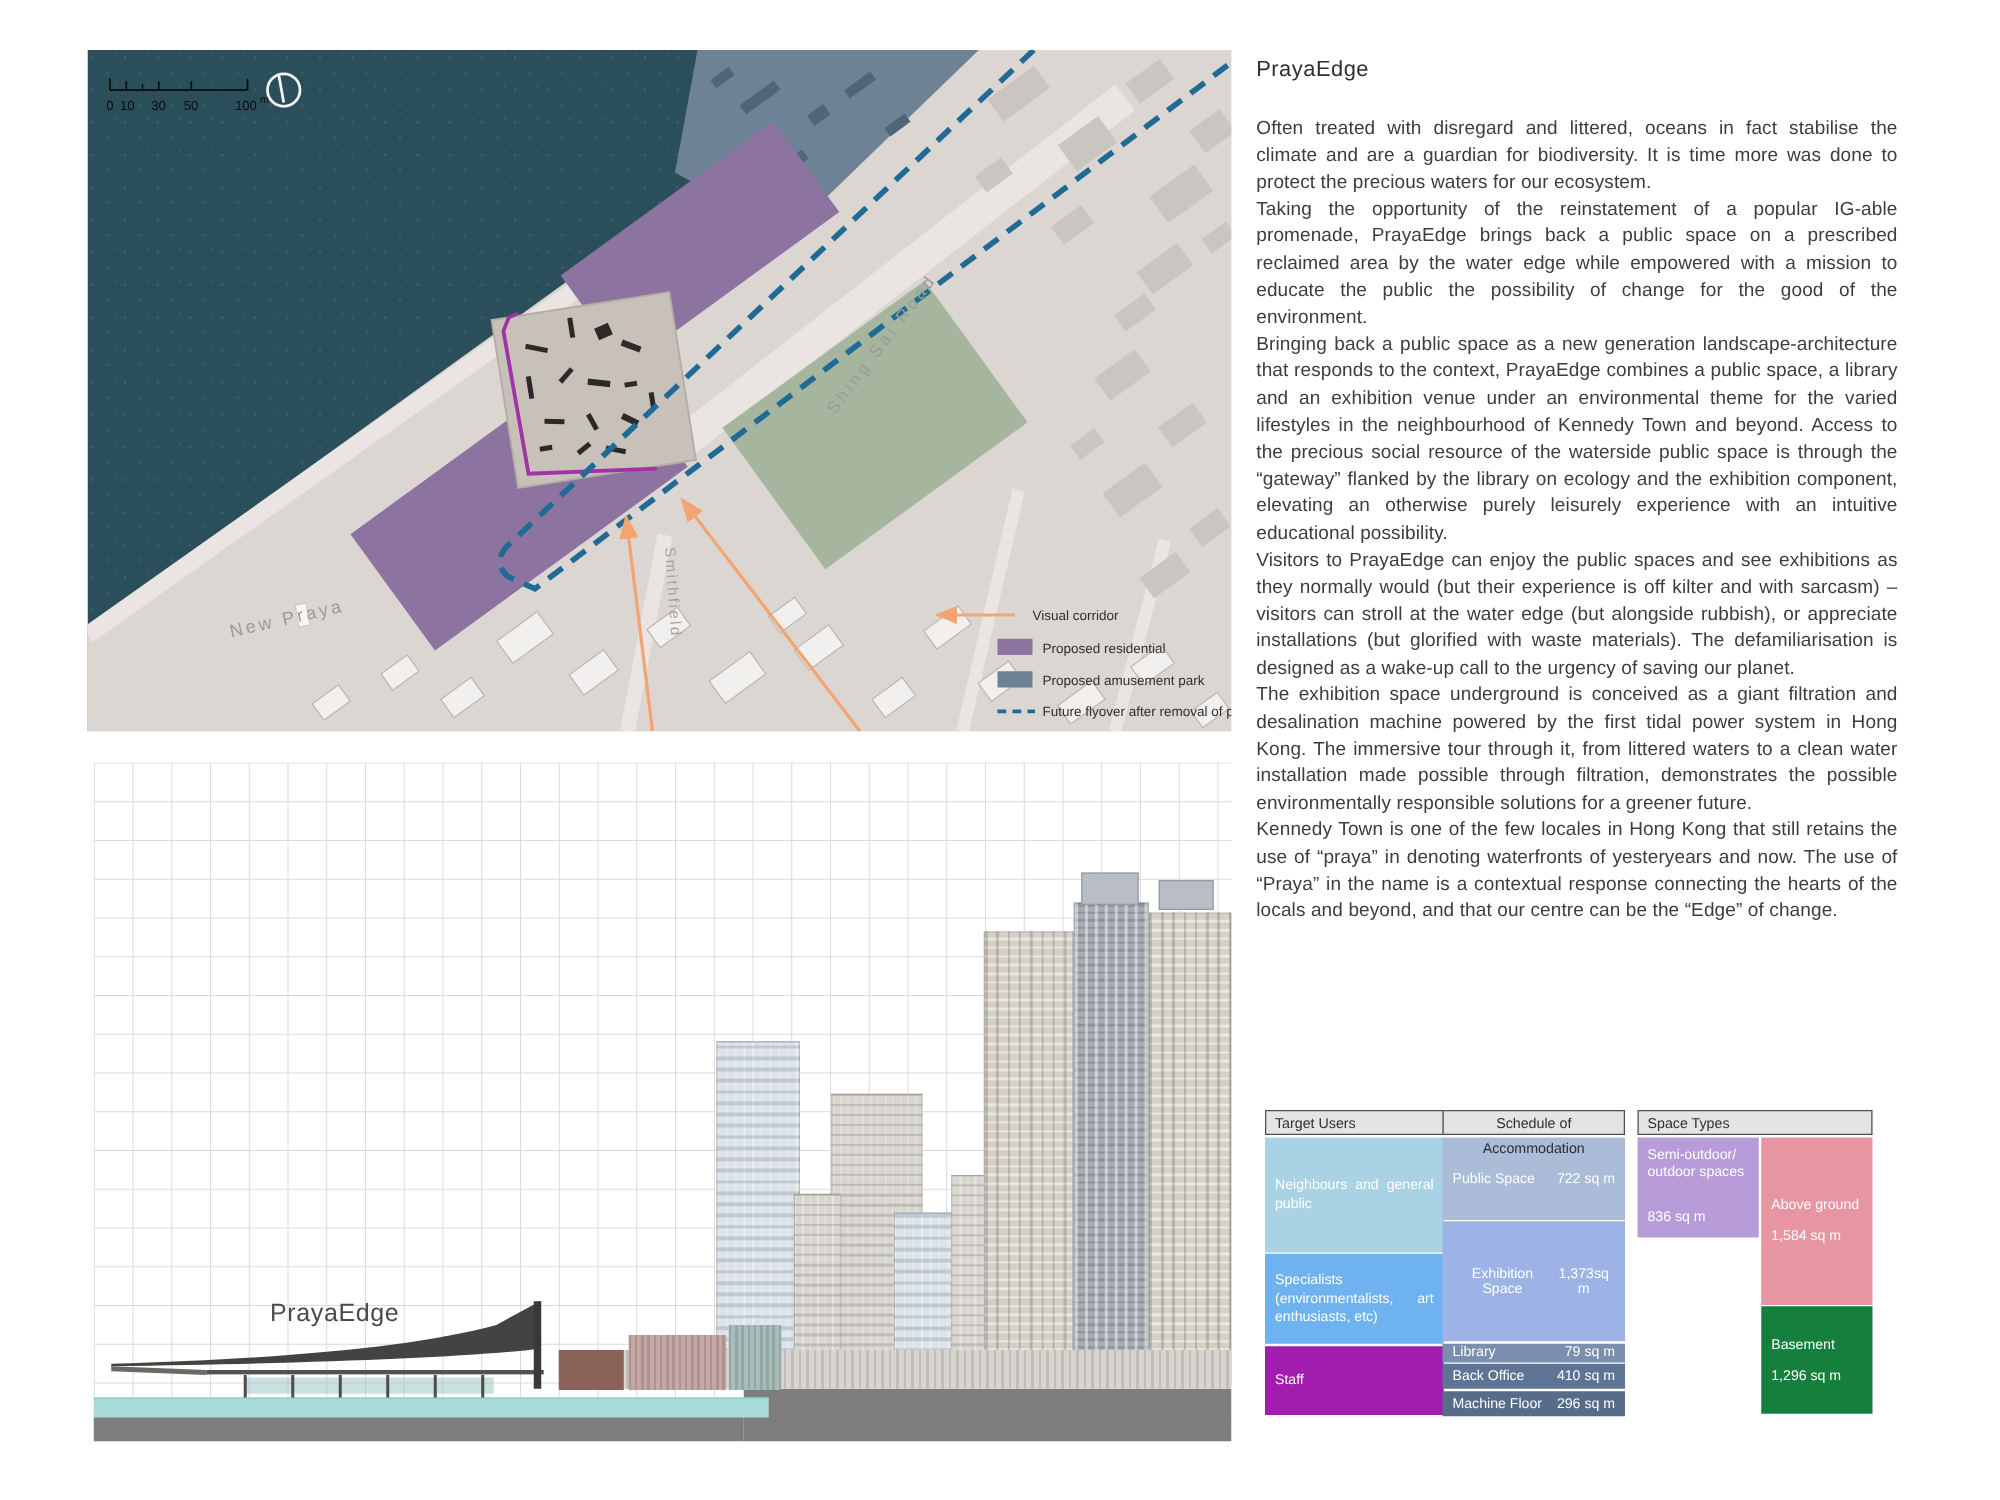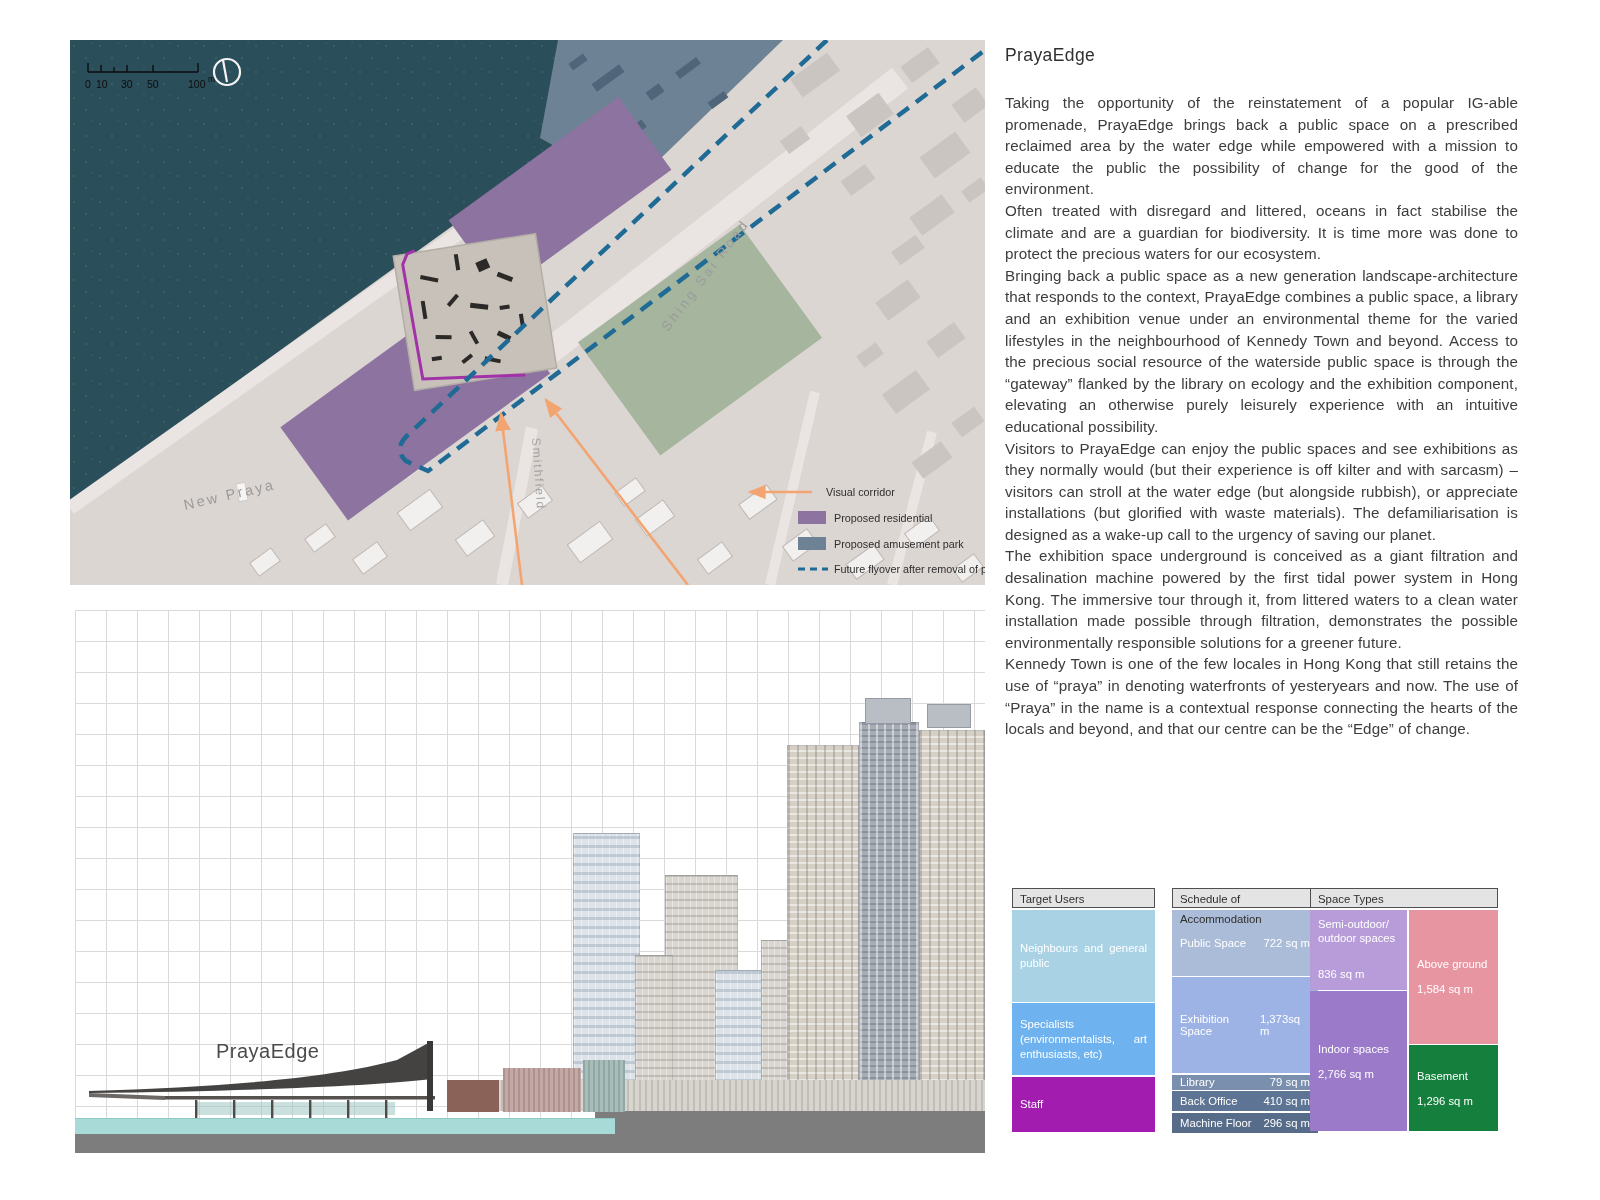--- a/index.html
+++ b/index.html
@@ -260,22 +260,22 @@
     <rect x="352" y="431" width="6" height="70" fill="#3a3938"></rect>
     <path d="M 14,483 L 90,486 L 90,490 L 14,487 Z" fill="#6b6865"></path>
   </svg>
 
   <div class="abs" id="seclabel">PrayaEdge</div>
 
 </div>
 
 <div class="abs" id="desc">
   <h1>PrayaEdge</h1>
+  <p>Often treated with disregard and littered, oceans in fact stabilise the climate and are a guardian for biodiversity. It is time more was done to protect the precious waters for our ecosystem.</p>
   <p>Taking the opportunity of the reinstatement of a popular IG-able promenade, PrayaEdge brings back a public space on a prescribed reclaimed area by the water edge while empowered with a mission to educate the public the possibility of change for the good of the environment.</p>
-  <p>Often treated with disregard and littered, oceans in fact stabilise the climate and are a guardian for biodiversity. It is time more was done to protect the precious waters for our ecosystem.</p>
   <p>Bringing back a public space as a new generation landscape-architecture that responds to the context, PrayaEdge combines a public space, a library and an exhibition venue under an environmental theme for the varied lifestyles in the neighbourhood of Kennedy Town and beyond. Access to the precious social resource of the waterside public space is through the “gateway” flanked by the library on ecology and the exhibition component, elevating an otherwise purely leisurely experience with an intuitive educational possibility.</p>
   <p>Visitors to PrayaEdge can enjoy the public spaces and see exhibitions as they normally would (but their experience is off kilter and with sarcasm) – visitors can stroll at the water edge (but alongside rubbish), or appreciate installations (but glorified with waste materials). The defamiliarisation is designed as a wake-up call to the urgency of saving our planet.</p>
   <p>The exhibition space underground is conceived as a giant filtration and desalination machine powered by the first tidal power system in Hong Kong. The immersive tour through it, from littered waters to a clean water installation made possible through filtration, demonstrates the possible environmentally responsible solutions for a greener future.</p>
   <p>Kennedy Town is one of the few locales in Hong Kong that still retains the use of “praya” in denoting waterfronts of yesteryears and now. The use of “Praya” in the name is a contextual response connecting the hearts of the locals and beyond, and that our centre can be the “Edge” of change.</p>
 </div>
 
 <div class="abs" id="tables">
 
   <div class="tbl" style="left:0;width:143px;">
     <div class="thead">Target Users</div>
@@ -283,21 +283,21 @@
         <span>Neighbours and general public</span>
       </div>
     <div class="cell c-center" style="height: 72px; background-color: rgb(110, 178, 239);">
         <span>Specialists (environmentalists, art enthusiasts, etc)</span>
       </div>
     <div class="cell c-center" style="height: 55px; background-color: #a21caf;">
         <span style="text-align:left;">Staff</span>
       </div>
   </div>
 
-  <div class="tbl" style="left:160px;width:146px;">
+  <div class="tbl" style="left:142px;width:146px;text-align:center;">
     <div class="thead">Schedule of Accommodation</div>
     <div class="cell c-row" style="height: 66px; background-color: rgb(170, 188, 216);">
       <span>Public Space</span>
       <span>722 sq m</span>
     </div>
     <div class="cell c-row" style="height: 96px; background-color: rgb(157, 179, 230);">
       <span>Exhibition Space</span>
       <span>1,373sq m</span>
     </div>
     <div class="cell c-row" style="height: 15px; padding-top: 0px; padding-bottom: 0px; background-color: rgb(122, 143, 174);">
@@ -314,24 +314,20 @@
     </div>
   </div>
 
   <div class="tbl" style="left:298px;width:188px;">
     <div class="thead">Space Types</div>
     <div class="cols">
       <div style="width:97px;">
         <div class="cell c-colsb" style="height: 80px; margin-top: 1.5px; background-color: rgb(183, 156, 217); gap: 20px;">
           <span>Semi-outdoor/ outdoor spaces</span>
           <span>836 sq m</span>
-        </div>
-        <div class="cell c-col" style="height: 140px; background-color: rgb(155, 123, 201);">
-          <span>Indoor spaces</span>
-          <span>2,766 sq m</span>
         </div>
       </div>
       <div style="width:89px;">
         <div class="cell c-col" style="height: 134px; margin-top: 1.5px; background-color: rgb(231, 149, 161);">
           <span>Above ground</span>
           <span>1,584 sq m</span>
         </div>
         <div class="cell c-col" style="height: 86px; background-color: #15803d;">
           <span>Basement</span>
           <span>1,296 sq m</span>

